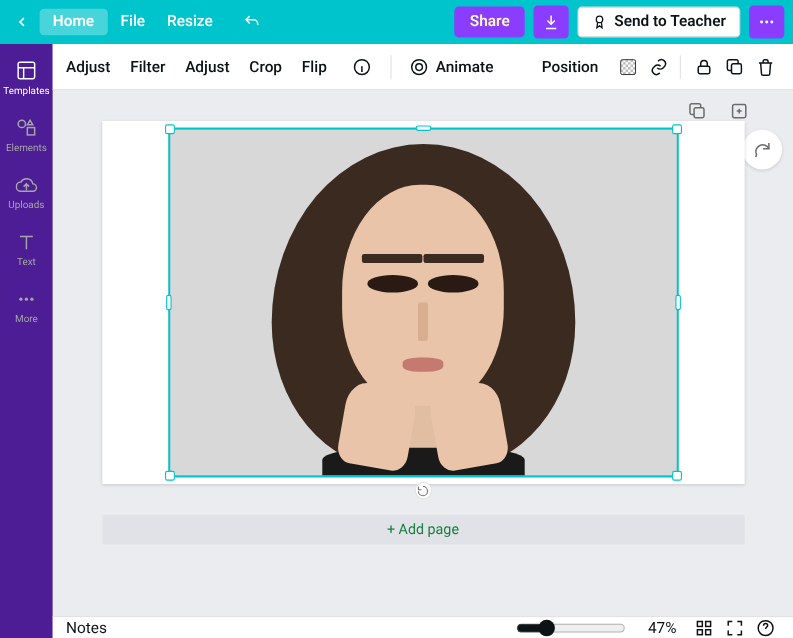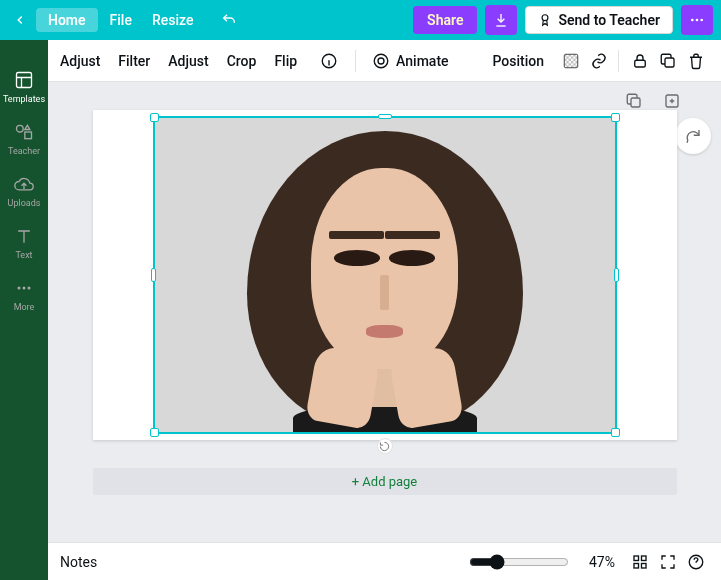--- a/index.html
+++ b/index.html
@@ -9,21 +9,21 @@
     .back-chev { width:24px; height:24px; display:flex; align-items:center; justify-content:center; cursor:pointer; margin-right:4px; }
     .home-btn { background:rgba(255,255,255,0.28); border-radius:4px; padding:4px 12px; font-weight:600; margin-right:12px; cursor:pointer; }
     .menu-item { margin-right:20px; cursor:pointer; font-weight:500; }
     .undo-icon { margin-left:4px; width:24px; height:24px; display:flex; align-items:center; justify-content:center; cursor:pointer; }
     .topbar-spacer { flex:1; }
     .share-btn { background:#8b3dff; color:#fef9c3; border-radius:4px; padding:6px 14px; font-weight:600; margin-right:8px; cursor:pointer; font-size:14px; }
     .dl-btn { background:#8b3dff; color:#fff; border-radius:4px; width:32px; height:30px; display:flex; align-items:center; justify-content:center; margin-right:8px; cursor:pointer; }
     .send-btn { background:#fff; color:#0d1216; border:1px solid #d9d9d9; border-radius:4px; padding:5px 12px; font-weight:600; margin-right:8px; cursor:pointer; font-size:14px; display:flex; align-items:center; gap:6px;}
     .more-top { background:#8b3dff; color:#fff; border-radius:4px; width:32px; height:30px; display:flex; align-items:center; justify-content:center; cursor:pointer; }
     .body-row { flex:1; display:flex; min-height:0; }
-    .sidebar { width:48px; background:#14532d; display:flex; flex-direction:column; align-items:center; padding-top:22px; color:#a6a6a6; }
+    .sidebar { width:48px; background:#4c1d95; display:flex; flex-direction:column; align-items:center; padding-top:6px; color:#a6a6a6; }
     .side-item { width:48px; display:flex; flex-direction:column; align-items:center; justify-content:center; font-size:9px; padding:8px 0 10px 0; cursor:pointer; }
     .side-item svg { margin-bottom:4px; }
     .side-item.active { color:#fff; }
     .main { flex:1; display:flex; flex-direction:column; min-width:0; background:#ebecf0; }
     .toolbar { height:42px; background:#fff; border-bottom:1px solid #e2e2e2; display:flex; align-items:center; padding:0 12px; font-size:14px; color:#0d1216; }
     .tool-item { margin-right:18px; cursor:pointer; font-weight:500; }
     .tool-icon { width:28px; height:28px; display:flex; align-items:center; justify-content:center; margin-right:6px; cursor:pointer; }
     .animate-group { display:flex; align-items:center; gap:6px; margin-left:10px; cursor:pointer; font-weight:500;}
     .toolbar-spacer { flex:1; }
     .position { margin-right:12px; cursor:pointer; font-weight:500; }
@@ -34,21 +34,21 @@
     .refresh-float { position:absolute; top:36px; right:10px; width:36px; height:36px; background:#fff; border-radius:50%; box-shadow:0 1px 3px rgba(0,0,0,0.15); display:flex; align-items:center; justify-content:center; cursor:pointer; }
     .page { width:584px; height:330px; background:#fff; margin:0 auto; box-shadow:0 1px 3px rgba(0,0,0,0.15); position:relative; }
     .sel { position:absolute; left:60px; top:6px; right:60px; bottom:6px; border:2px solid #00c4cc; background:#d8d8d8; }
     .handle { width:9px; height:9px; background:#fff; border:1px solid #00c4cc; border-radius:2px; position:absolute; }
     .h-tl{top:-5px;left:-5px}.h-tr{top:-5px;right:-5px}.h-bl{bottom:-5px;left:-5px}.h-br{bottom:-5px;right:-5px}
     .side-handle{width:5px;height:14px;background:#fff;border:1px solid #00c4cc;border-radius:2px;position:absolute}
     .s-l{left:-4px;top:calc(50% - 7px)}.s-r{right:-4px;top:calc(50% - 7px)}
     .top-handle{width:14px;height:5px;background:#fff;border:1px solid #00c4cc;border-radius:2px;position:absolute;top:-4px;left:calc(50% - 7px)}
     .rot{width:16px;height:16px;position:absolute;left:calc(50% - 8px);bottom:-30px;background:#fff;border:1px solid #e2e2e2;border-radius:50%;display:flex;align-items:center;justify-content:center;}
     .add-page-bar { width:584px; margin:14px auto 0 auto; background:#e1e2e7; text-align:center; padding:6px 0; font-size:13px; color:#15803d; cursor:pointer; border-radius:2px; }
-    .bottombar { height:38px; background:#fff; border-top:1px solid #e2e2e2; display:flex; align-items:center; padding:0 12px; font-size:14px; color:#0d1216; }
+    .bottombar { height:20px; background:#fff; border-top:1px solid #e2e2e2; display:flex; align-items:center; padding:0 12px; font-size:14px; color:#0d1216; }
     .zoom-range { width:100px; margin:0 10px; accent-color:#0d1216; }
     .zoom-val { margin:0 10px; }
     .bottombar .spacer { flex:1; }
     
     .portrait { position:absolute; inset:0; overflow:hidden; background:#d8d8d8; }
     .hair { position:absolute; left:20%; right:20%; top:4%; bottom:2%; background:#3b2a20; border-radius:50% 50% 40% 40% / 55% 55% 45% 45%; }
     .face { position:absolute; left:34%; right:34%; top:16%; bottom:20%; background:#e9c4a8; border-radius:48% 48% 44% 44%; }
     .eye { position:absolute; width:10%; height:5%; background:#2a1a14; border-radius:50%; top:42%; }
     .eye.l{left:39%}.eye.r{right:39%}
     .brow { position:absolute; width:12%; height:2.5%; background:#3b2a20; top:36%; border-radius:2px;}
@@ -114,21 +114,21 @@
             <path d="M3 9h18M9 9v12"></path>
           </svg>
         <span>Templates</span>
       </div>
       <div class="side-item">
         <svg width="20" height="20" viewBox="0 0 24 24" fill="none" stroke="currentColor" stroke-width="1.6">
             <circle cx="7" cy="8" r="4"></circle>
             <rect x="13" y="12" width="8" height="8"></rect>
             <path d="M16 4l3 5h-6z"></path>
           </svg>
-        <span>Teacher</span>
+        <span>Elements</span>
       </div>
       <div class="side-item">
         <svg width="20" height="20" viewBox="0 0 24 24" fill="none" stroke="currentColor" stroke-width="1.6">
             <path d="M6 19a5 5 0 010-10 7 7 0 0113 2 4 4 0 010 8H6z"></path>
             <path d="M12 12v6M9 14l3-3 3 3"></path>
           </svg>
         <span>Uploads</span>
       </div>
       <div class="side-item">
         <svg width="20" height="20" viewBox="0 0 24 24" fill="none" stroke="currentColor" stroke-width="1.6">

